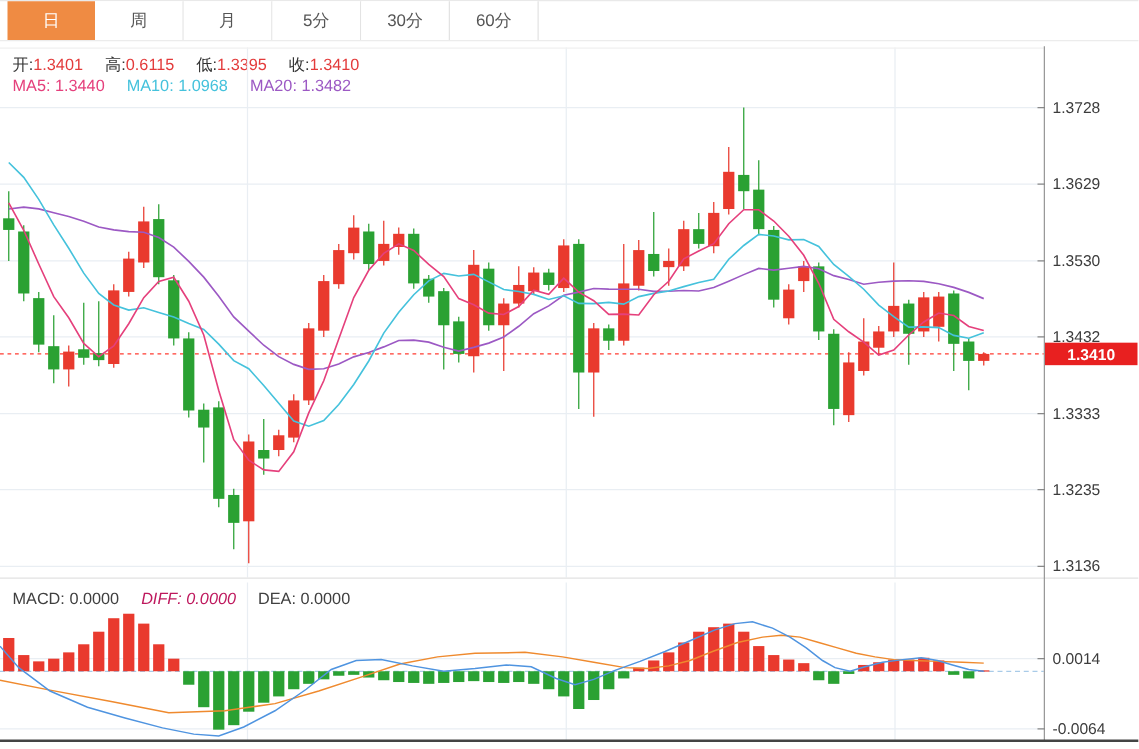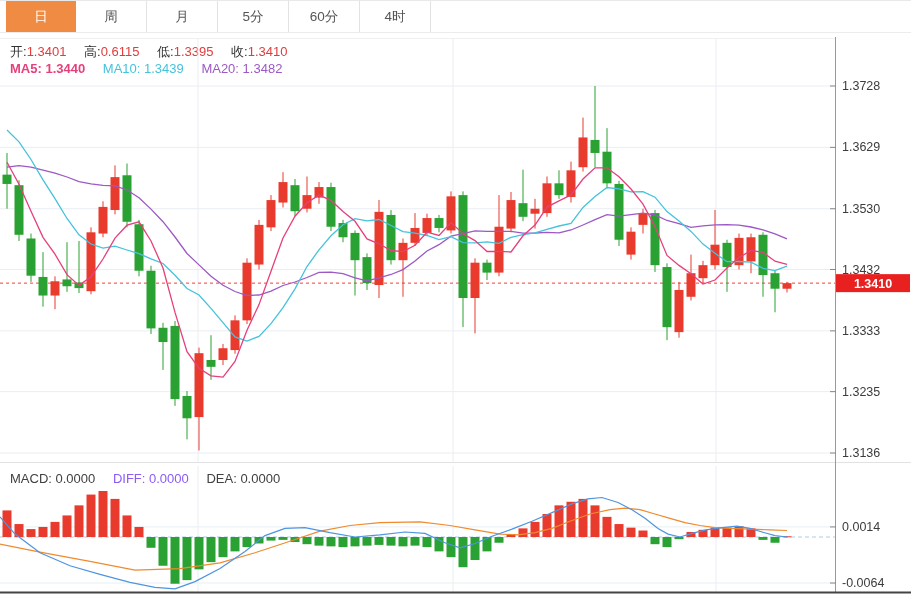--- a/index.html
+++ b/index.html
@@ -22,40 +22,40 @@
 </style>
 </head>
 <body>
 
 <div class="app">
   <div class="tabbar" id="tabbar">
       <div class="tab active" style="background: rgb(239, 139, 67);">日</div>
       <div class="tab">周</div>
       <div class="tab">月</div>
       <div class="tab">5分</div>
+      <div class="tab">30分</div>
       <div class="tab">60分</div>
-      <div class="tab">4时</div>
     </div>
 
   <div class="legend legend-ohlc">
     <span class="item"><span class="lbl">开:</span><span class="val" style="color: rgb(227, 59, 59);">1.3401</span></span>
     <span class="item"><span class="lbl">高:</span><span class="val" style="color: rgb(227, 59, 59);">0.6115</span></span>
     <span class="item"><span class="lbl">低:</span><span class="val" style="color: rgb(227, 59, 59);">1.3395</span></span>
     <span class="item"><span class="lbl">收:</span><span class="val" style="color: rgb(227, 59, 59);">1.3410</span></span>
   </div>
 
   <div class="legend legend-ma">
-    <span class="item ma5" style="color: rgb(229, 64, 124); font-weight: bold;"><span>MA5:</span> <span>1.3440</span></span>
-    <span class="item ma10" style="color: rgb(69, 194, 220);"><span>MA10:</span> <span>1.3439</span></span>
+    <span class="item ma5" style="color: rgb(229, 64, 124);"><span>MA5:</span> <span>1.3440</span></span>
+    <span class="item ma10" style="color: rgb(69, 194, 220);"><span>MA10:</span> <span>1.0968</span></span>
     <span class="item ma20" style="color: rgb(156, 89, 196);"><span>MA20:</span> <span>1.3482</span></span>
   </div>
 
   <div class="legend legend-macd">
     <span class="item macd" style="color: #404040;"><span>MACD:</span> <span>0.0000</span></span>
-    <span class="item diff" style="color: #8b5cf6;"><span>DIFF:</span> <span>0.0000</span></span>
+    <span class="item diff" style="color: #be185d; font-style: italic;"><span>DIFF:</span> <span>0.0000</span></span>
     <span class="item dea" style="color: #404040;"><span>DEA:</span> <span>0.0000</span></span>
   </div>
 
   <svg id="cv" width="911" height="565">
       <line x1="0" y1="52" x2="835" y2="52" stroke="#e9eef3" stroke-width="1"></line>
       <line x1="0" y1="113.37331081081102" x2="835" y2="113.37331081081102" stroke="#e9eef3" stroke-width="1"></line>
       <line x1="0" y1="174.74662162162204" x2="835" y2="174.74662162162204" stroke="#e9eef3" stroke-width="1"></line>
       <line x1="0" y1="235.50000000000068" x2="835" y2="235.50000000000068" stroke="#e9eef3" stroke-width="1"></line>
       <line x1="0" y1="296.87331081081174" x2="835" y2="296.87331081081174" stroke="#e9eef3" stroke-width="1"></line>
       <line x1="0" y1="357.62668918919036" x2="835" y2="357.62668918919036" stroke="#e9eef3" stroke-width="1"></line>

